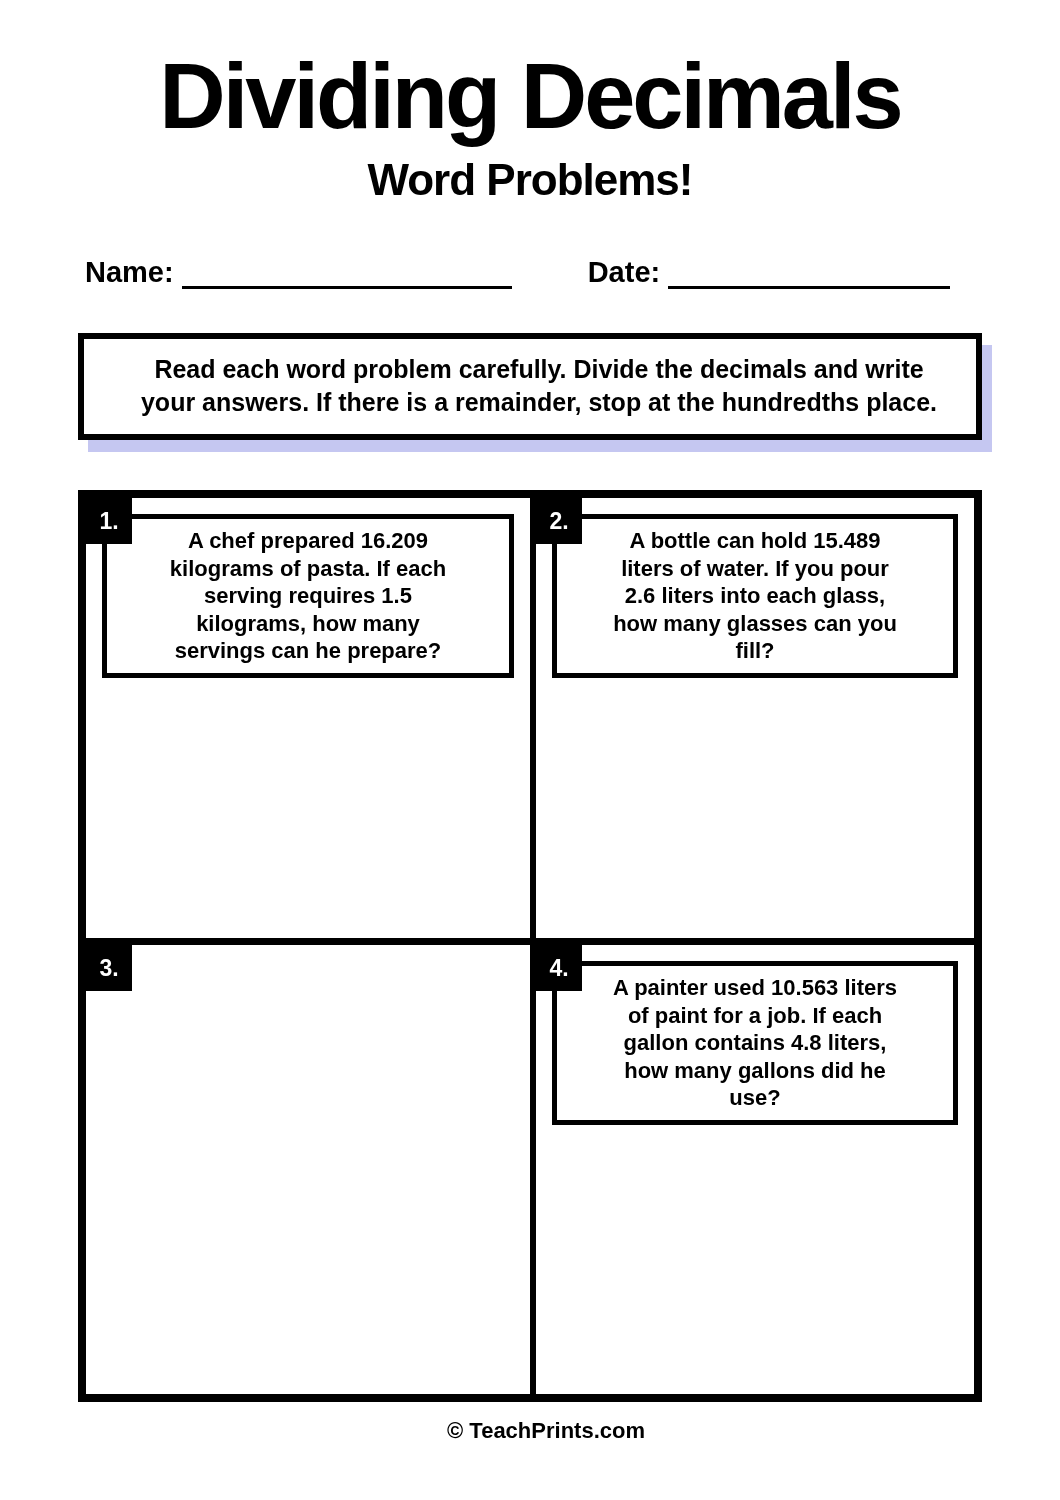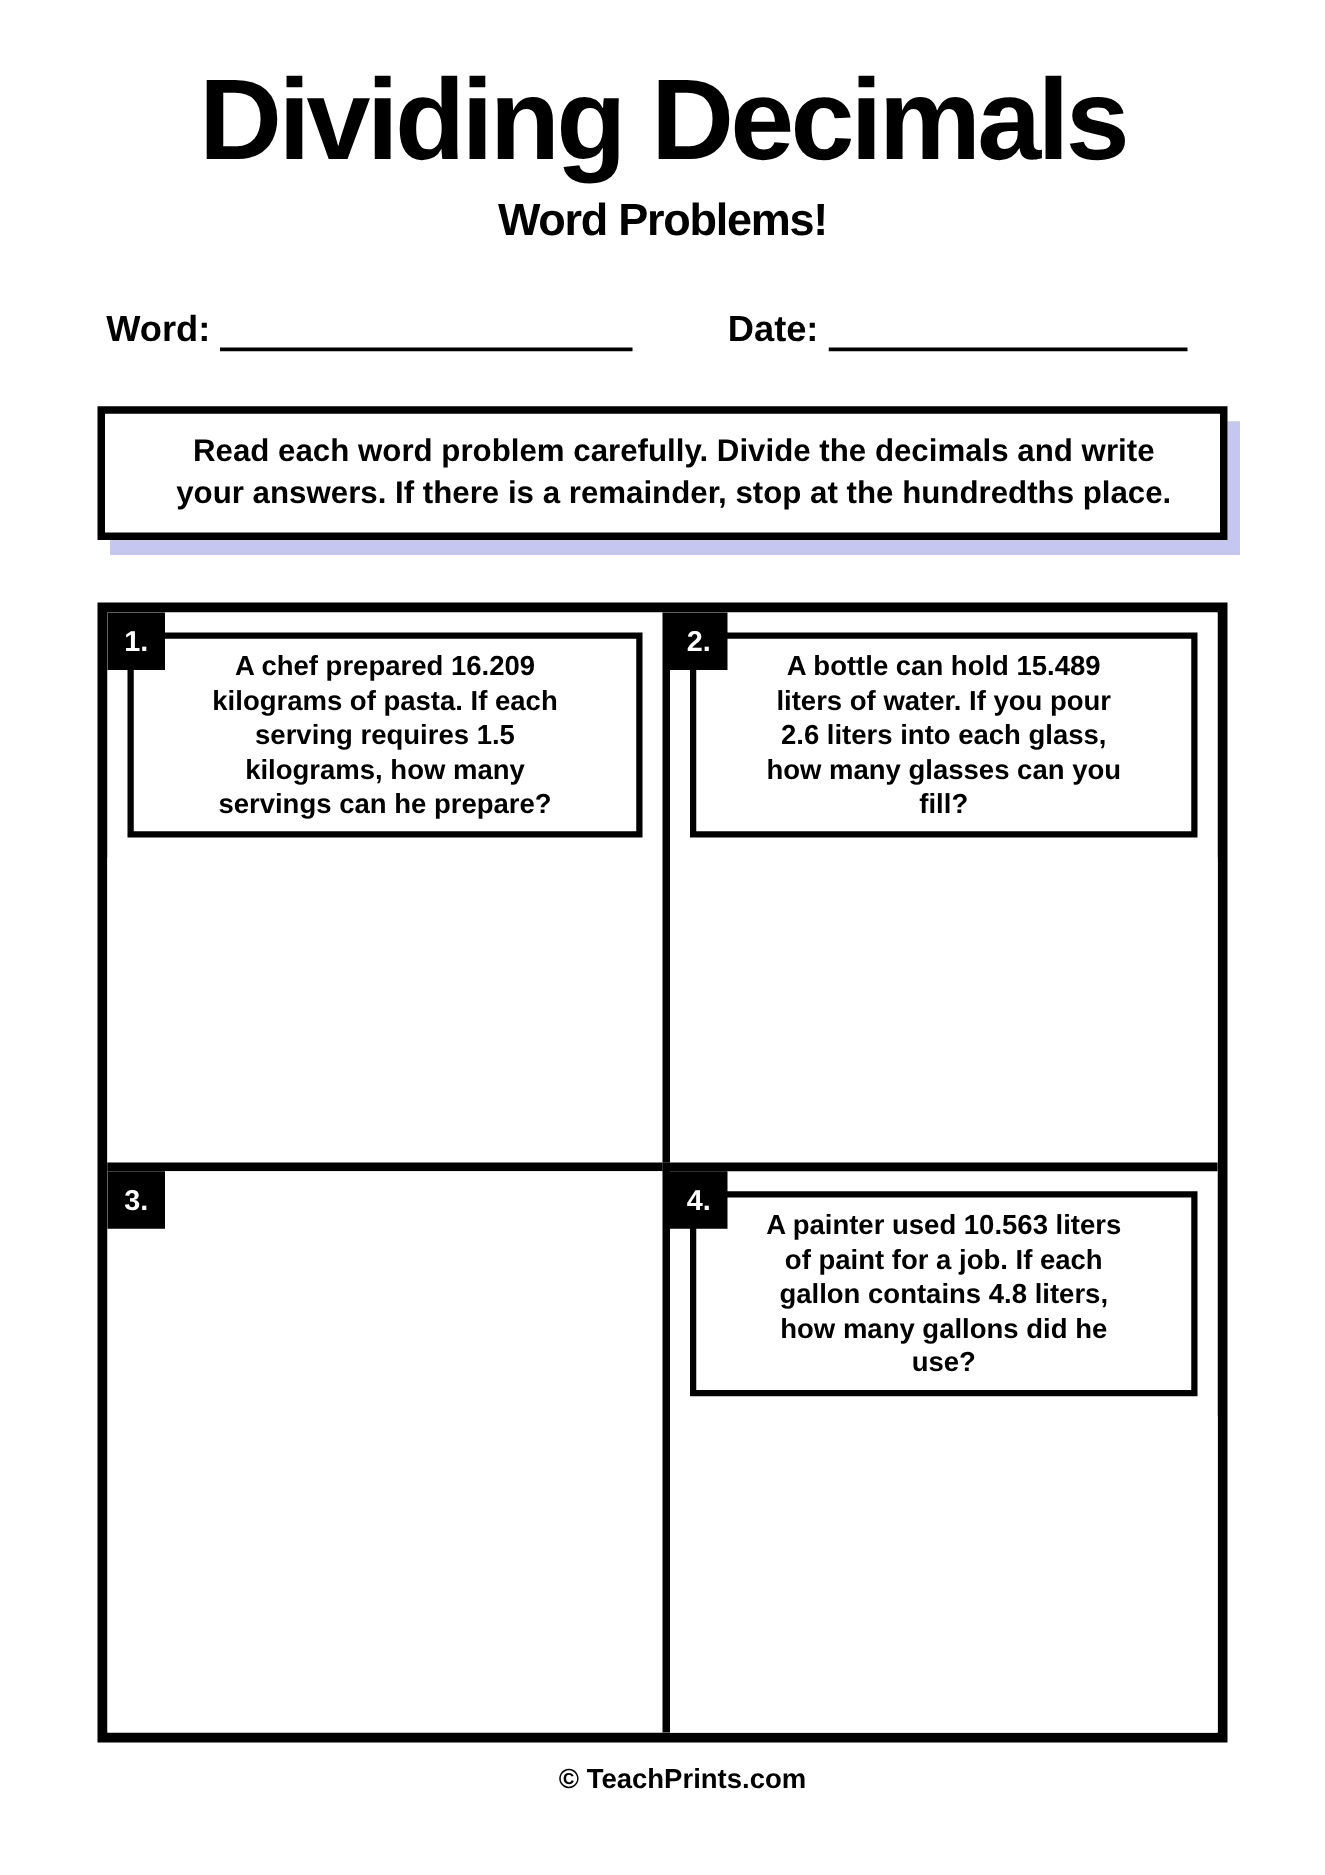--- a/index.html
+++ b/index.html
@@ -18,21 +18,21 @@
   }
   .page{ width:1060px; height:1500px; background:var(--paper); }
 
   
   .title-wrap{ padding-top:46px; text-align:center; }
   .main-title{
     font-size:92px; font-weight:bold; letter-spacing:-3px;
     line-height:1.1; color:var(--ink);
   }
   .subtitle{
-    font-size:36px; font-weight:bold; letter-spacing:-1px;
+    font-size:44px; font-weight:bold; letter-spacing:-1px;
     margin-top:8px; color:var(--ink);
   }
 
   
   .name-date-row{
     display:flex; align-items:flex-end;
     margin:44px 110px 0 85px;
     height:40px;
   }
   .field-label{ font-size:29px; font-weight:bold; white-space:nowrap; }
@@ -104,21 +104,21 @@
 <body>
 
 <div class="page">
 
   <div class="title-wrap">
     <div class="main-title">Dividing Decimals</div>
     <div class="subtitle">Word Problems!</div>
   </div>
 
   <div class="name-date-row">
-    <span class="field-label">Word:</span>
+    <span class="field-label">Name:</span>
     <span class="write-line name-line"></span>
     <span class="date-gap"></span>
     <span class="field-label">Date:</span>
     <span class="write-line date-line"></span>
   </div>
 
   <div class="instructions-box">
     <span>Read each word problem carefully. Divide the decimals and write your answers. If there is a remainder, stop at the hundredths place.</span>
   </div>
 

